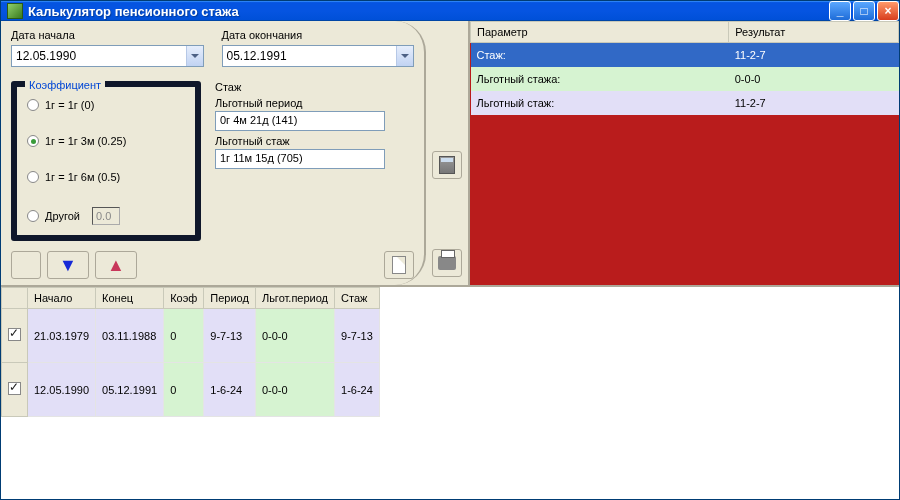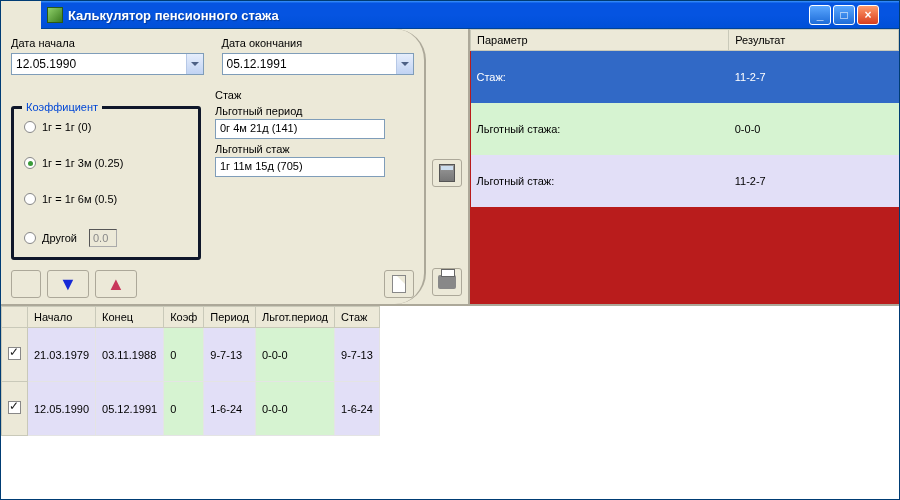--- a/index.html
+++ b/index.html
@@ -14,29 +14,28 @@
   }
   .window {
     width: 900px;
     height: 500px;
     border: 1px solid #003c74;
     background: #ece9d8;
     display: flex;
     flex-direction: column;
   }
   .titlebar {
-    height: 28px;
+    height: 20px;
     background: linear-gradient(to bottom, #3a95ff 0%, #0554e1 8%, #0554e1 50%, #0050d8 95%, #003c74 100%);
     display: flex;
     align-items: center;
-    padding: 0 20px 0 6px;
+    padding: 0 0 0 6px;
     color: #fff;
     font-weight: bold;
     font-size: 13px;
-    margin-left: 40px;
   }
   .title-icon {
     width: 16px; height: 16px;
     background: linear-gradient(135deg,#8fd06a,#3a7a1e);
     border: 1px solid #2b5a15;
     margin-right: 5px;
   }
   .title-text { flex: 1; text-shadow: 1px 1px 1px rgba(0,0,0,.3); }
   .win-btns { display: flex; gap: 2px; }
   .win-btn {
@@ -79,25 +78,25 @@
   .combo span { flex: 1; }
   .combo-btn {
     width: 17px; height: 100%;
     background: linear-gradient(to bottom,#e6eefc,#c1d3f3);
     border-left: 1px solid #b6c8e6;
     display: flex; align-items: center; justify-content: center;
   }
   .combo-btn::after { content: ""; border: 4px solid transparent; border-top-color: #4d6185; margin-top: 3px; }
   .mid-row { display: flex; gap: 14px; }
   .fieldset {
-    border: 3px solid #0f172a;
+    border: 6px solid #0f172a;
     border-radius: 3px;
     padding: 8px 10px 10px 10px;
     position: relative;
-    margin-top: 21px;
+    margin-top: 4px;
   }
   .fieldset .legend {
     position: absolute; top: -8px; left: 8px;
     background: #ece9d8; padding: 0 4px; color: #0046d5;
   }
   .radios { display: flex; flex-direction: column; gap: 24px; margin-top: 4px; }
   .radio-row { display: flex; align-items: center; gap: 6px; }
   .radio {
     width: 12px; height: 12px; border-radius: 50%;
     border: 1px solid #888; background: #fff;
@@ -160,21 +159,21 @@
     position:relative;
   }
   .doc-icon::after{content:"";position:absolute;top:0;right:0;border:4px solid transparent;border-top-color:#ece9d8;border-right-color:#ece9d8;}
   .right-panel { flex: 1; background: #b91c1c; }
   .param-table { width: 100%; border-collapse: collapse; font-size: 11px; }
   .param-table th {
     background: #ece9d8;
     border: 1px solid #c9c9b9;
     text-align: left; padding: 4px 6px; font-weight: normal;
   }
-  .param-table td { padding: 20px 6px; border: none; }
+  .param-table td { padding: 6px 6px; border: none; }
   .row-sel td { background: #3169c6; color: #fff; }
   .row-green td { background: #d6f3d1; }
   .row-lav td { background: #e2dff7; }
   .lower { flex: 1; background: #fff; }
   .grid { border-collapse: collapse; font-size: 11px; }
   .grid th {
     background: #ece9d8; border: 1px solid #c9c9b9;
     padding: 4px 6px; font-weight: normal; text-align: left;
   }
   .grid td { border: 1px solid #e4e4e4; padding: 19px 6px; }

